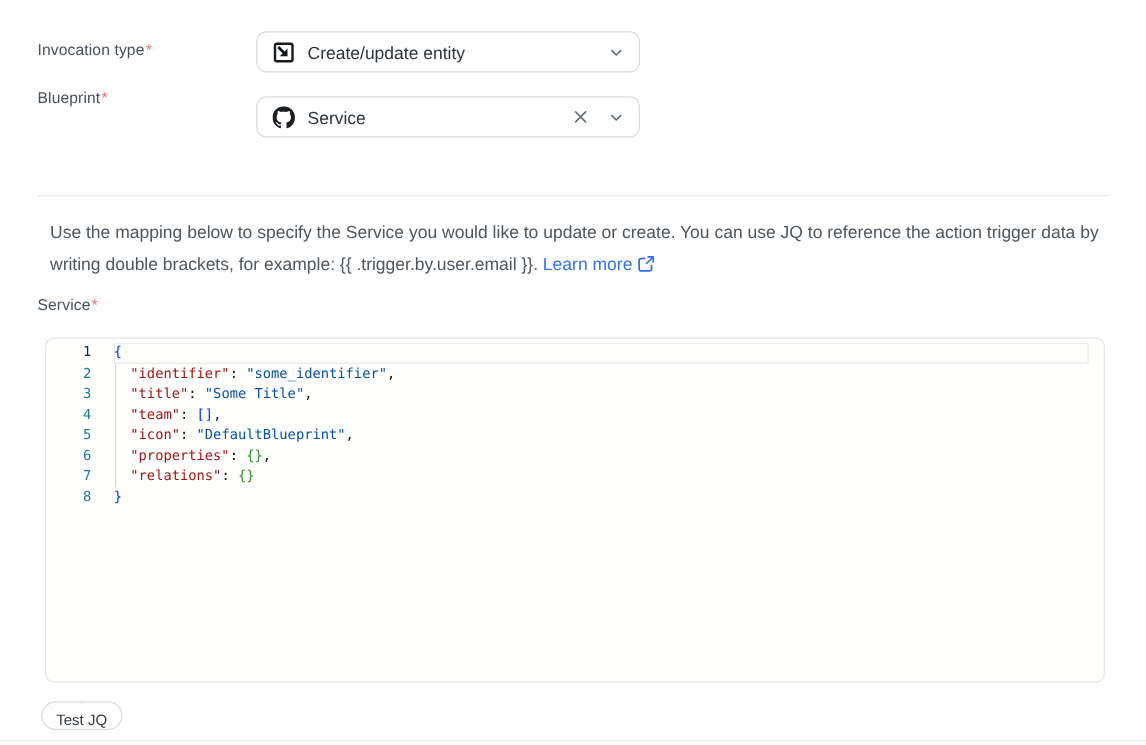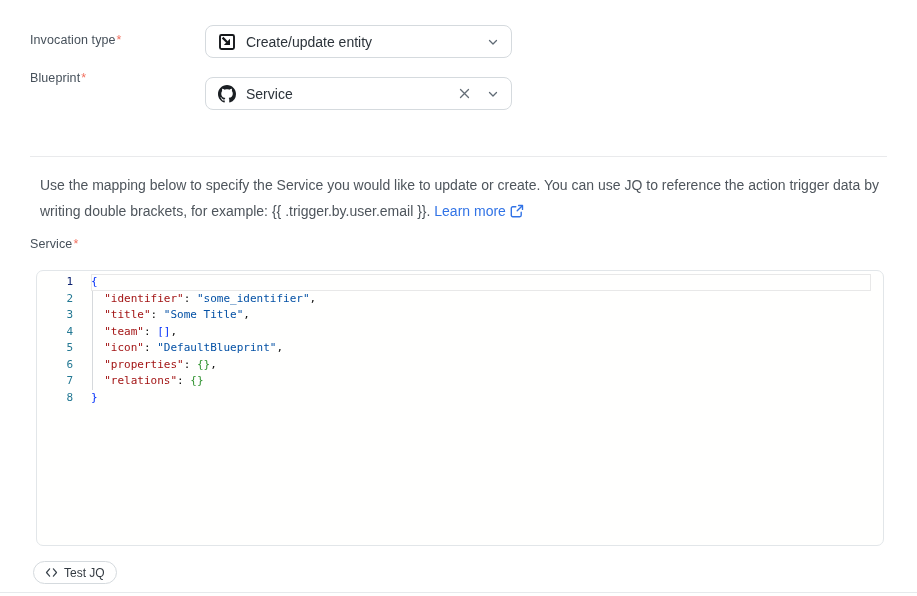--- a/index.html
+++ b/index.html
@@ -43,21 +43,21 @@
   .indent-guide { position: absolute; left: 1px; top: 19.5px; width: 1px; height: 99px; background: #d6d9dc; }
   .tok-key { color: var(--token-key, #a31515); }
   .tok-str { color: var(--token-string, #0451a5); }
   .tok-b1  { color: var(--token-bracket-blue, #0431fa); }
   .tok-b2  { color: var(--token-bracket-green, #319331); }
   .tok-p   { color: var(--token-punctuation, #111111); }
 
   .test-jq-btn { position: absolute; left: 33px; top: 561px; height: 23px;
     display: inline-flex; align-items: center; gap: 6px; padding: 0 11px;
     background: #fff; border: 1px solid #d5dade; border-radius: 12px;
-    font-family: "Liberation Sans", sans-serif; font-size: 12px; color: #333a41; cursor: pointer; }
+    font-family: "Liberation Sans", sans-serif; font-size: 12px; color: #333a41; cursor: pointer; flex-direction: column; }
 </style>
 </head>
 <body>
 
 <div class="page">
 
   <div class="field-label" style="top:33px;"><span>Invocation type</span><span class="req">*</span></div>
 
   <div class="select" style="top:25px;">
     <svg class="icon-18" viewBox="0 0 18 18">

